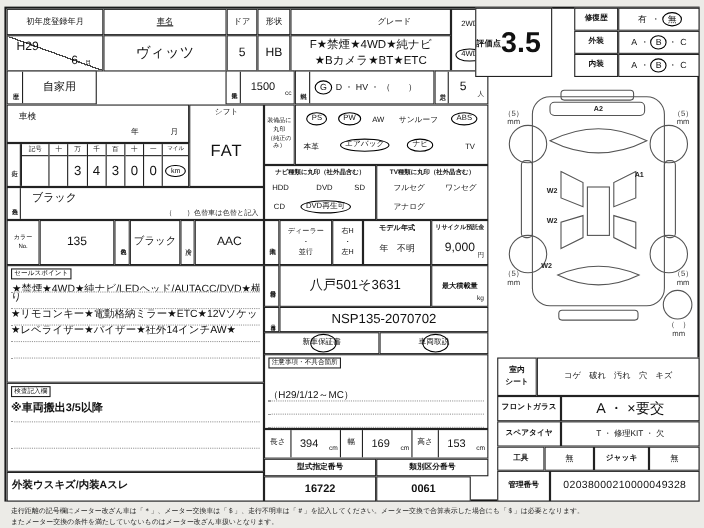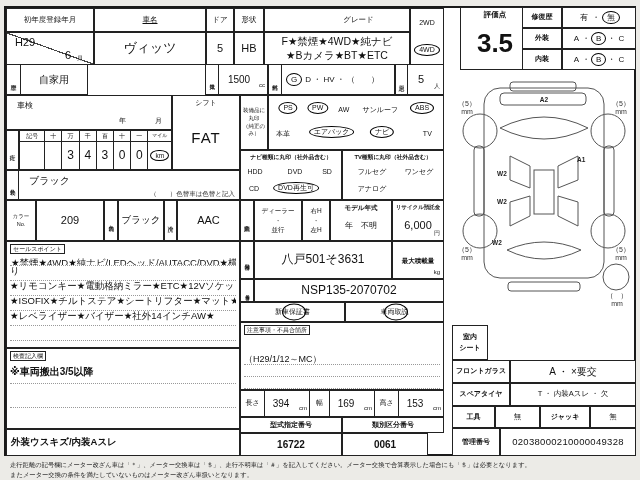--- a/index.html
+++ b/index.html
@@ -129,38 +129,37 @@
   <div class="c" style="left:6px;top:170px;width:234px;height:30px;justify-content:flex-start;">
     <span class="vlab" style="width:12px;height:100%;font-size:5.5px;">外装色</span>
     <span style="position:absolute;left:22px;top:4px;font-size:10px;">ブラック</span>
     <span style="position:absolute;right:4px;bottom:2px;font-size:6.5px;color:#333;">（　　）色替車は色替と記入</span>
   </div>
 
   <div class="c" style="left:6px;top:200px;width:30px;height:41px;flex-direction:column;font-size:5.5px;line-height:1.3;">
     <span>カラー</span>
     <span>No.</span>
   </div>
-  <div class="c" style="left:36px;top:200px;width:68px;height:41px;font-size:11px;">209</div>
+  <div class="c" style="left:36px;top:200px;width:68px;height:41px;font-size:11px;">135</div>
   <div class="c" style="left:104px;top:200px;width:14px;height:41px;">
       <span class="vlab" style="border:none;width:100%;height:100%;font-size:5.5px;">内装色</span>
     </div>
   <div class="c" style="left:118px;top:200px;width:46px;height:41px;font-size:9.5px;">ブラック</div>
   <div class="c" style="left:164px;top:200px;width:13px;height:41px;">
       <span class="vlab" style="border:none;width:100%;height:100%;">冷房</span>
     </div>
   <div class="c" style="left:177px;top:200px;width:63px;height:41px;font-size:11px;">AAC</div>
 
   <div class="c" style="left:6px;top:241px;width:234px;height:107px;flex-direction:column;align-items:stretch;justify-content:flex-start;">
     <span class="tab" style="position:absolute;left:3px;top:2px;">セールスポイント</span>
     <div class="sline" style="margin-top:13px;height:11px;">
         <span class="clipin" style="margin-bottom:-5px;">★禁煙★4WD★純ナビ/LEDヘッド/AUTACC/DVD★横滑</span>
       </div>
     <div class="sline">り</div>
     <div class="sline">★リモコンキー★電動格納ミラー★ETC★12Vソケット★</div>
-    <div class="sline">★ISOFIX★チルトステア★シートリフター★マット★</div>
     <div class="sline">★レベライザー★バイザー★社外14インチAW★</div>
     <div class="sline"></div>
   </div>
 
   <div class="c" style="left:6px;top:348px;width:234px;height:81px;flex-direction:column;align-items:stretch;justify-content:flex-start;">
     <span class="tab" style="position:absolute;left:3px;top:2px;">検査記入欄</span>
     <div class="sline" style="margin-top:13px;height:22px;font-size:10px;font-weight:bold;line-height:2;">※車両搬出3/5以降</div>
     <div class="sline" style="height:24px;"></div>
   </div>
   <div class="c" style="left:6px;top:429px;width:234px;height:27px;justify-content:flex-start;font-size:9.5px;font-weight:bold;padding-left:4px;">外装ウスキズ/内装Aスレ</div>
@@ -209,21 +208,21 @@
     <span>右H</span>
     <span>・</span>
     <span>左H</span>
   </div>
   <div class="c" style="left:330px;top:200px;width:62px;height:41px;flex-direction:column;">
     <span style="font-size:6.5px;font-weight:bold;margin-top:3px;">モデル年式</span>
     <span style="flex:1;display:flex;align-items:center;font-size:8px;">年　不明</span>
   </div>
   <div class="c" style="left:392px;top:200px;width:52px;height:41px;flex-direction:column;">
     <span style="font-size:5.5px;font-weight:bold;margin-top:3px;">リサイクル預託金</span>
-    <span style="flex:1;display:flex;align-items:center;font-size:11px;">6,000</span>
+    <span style="flex:1;display:flex;align-items:center;font-size:11px;">9,000</span>
     <span style="position:absolute;right:3px;bottom:3px;font-size:6px;">円</span>
   </div>
 
   <div class="c" style="left:240px;top:241px;width:14px;height:38px;">
       <span class="vlab" style="border:none;width:100%;height:100%;font-size:5.5px;">登録番号</span>
     </div>
   <div class="c" style="left:254px;top:241px;width:138px;height:38px;font-size:12px;">八戸501そ3631</div>
   <div class="c" style="left:392px;top:241px;width:52px;height:38px;flex-direction:column;">
     <span style="font-size:6.5px;font-weight:bold;margin-top:2px;">最大積載量</span>
     <span style="position:absolute;right:3px;bottom:2px;font-size:6px;">kg</span>
@@ -258,21 +257,21 @@
     <span style="width:24px;border-right:1px solid #222;font-size:7px;display:flex;align-items:center;justify-content:center;">高さ</span>
     <span style="width:32px;font-size:10px;display:flex;align-items:center;justify-content:center;">153</span>
     <span style="flex:1;font-size:6px;display:flex;align-items:flex-end;justify-content:center;padding-bottom:4px;">cm</span>
   </div>
 
   <div class="c" style="left:240px;top:417px;width:102px;height:16px;font-size:7px;font-weight:bold;">型式指定番号</div>
   <div class="c" style="left:342px;top:417px;width:102px;height:16px;font-size:7px;font-weight:bold;">類別区分番号</div>
   <div class="c" style="left:240px;top:433px;width:102px;height:23px;font-size:10px;font-weight:bold;">16722</div>
   <div class="c" style="left:342px;top:433px;width:86px;height:23px;font-size:10px;font-weight:bold;">0061</div>
 
-  <div class="c" style="left:460px;top:7px;width:70px;height:63px;flex-direction:column;justify-content:center;">
+  <div class="c" style="left:432px;top:7px;width:70px;height:63px;flex-direction:row;justify-content:center;">
     <span style="font-size:7.5px;font-weight:bold;margin-top:3px;">評価点</span>
     <span style="flex:1;display:flex;align-items:center;font-size:26px;font-weight:bold;">3.5</span>
   </div>
   <div class="c" style="left:522px;top:7px;width:40px;height:21px;font-size:7px;font-weight:bold;">修復歴</div>
   <div class="c" style="left:562px;top:7px;width:74px;height:21px;font-size:8px;gap:4px;">
     <span>有</span>
     <span>・</span>
     <span class="crc">無</span>
   </div>
   <div class="c" style="left:522px;top:28px;width:40px;height:21px;font-size:7px;font-weight:bold;">外装</div>
@@ -322,24 +321,25 @@
   <div class="tread" style="left:454px;top:100px;"><span>（5）</span><br><span>mm</span></div>
   <div class="tread" style="left:608px;top:100px;"><span>（5）</span><br><span>mm</span></div>
   <div class="tread" style="left:454px;top:246px;"><span>（5）</span><br><span>mm</span></div>
   <div class="tread" style="left:608px;top:246px;"><span>（5）</span><br><span>mm</span></div>
   <div class="tread" style="left:604px;top:292px;"><span>（　）</span><br><span>mm</span></div>
 
   <div class="c" style="left:452px;top:325px;width:36px;height:35px;flex-direction:column;font-size:7px;font-weight:bold;line-height:1.5;">
     <span>室内</span>
     <span>シート</span>
   </div>
+  <div class="c" style="left:488px;top:325px;width:148px;height:35px;font-size:7.5px;">コゲ　破れ　汚れ　穴　キズ</div>
   <div class="c" style="left:452px;top:360px;width:58px;height:23px;font-size:7px;font-weight:bold;">フロントガラス</div>
-  <div class="c" style="left:510px;top:360px;width:126px;height:23px;font-size:10px;">A ・ ×要交</div>
+  <div class="c" style="left:510px;top:360px;width:126px;height:23px;font-size:13px;">A ・ ×要交</div>
   <div class="c" style="left:452px;top:383px;width:58px;height:23px;font-size:7px;font-weight:bold;">スペアタイヤ</div>
-  <div class="c" style="left:510px;top:383px;width:126px;height:23px;font-size:7.5px;">T ・ 内装Aスレ ・ 欠</div>
+  <div class="c" style="left:510px;top:383px;width:126px;height:23px;font-size:7.5px;">T ・ 修理KIT ・ 欠</div>
   <div class="c" style="left:452px;top:406px;width:43px;height:22px;font-size:7px;font-weight:bold;">工具</div>
   <div class="c" style="left:495px;top:406px;width:45px;height:22px;font-size:7.5px;">無</div>
   <div class="c" style="left:540px;top:406px;width:50px;height:22px;font-size:7px;font-weight:bold;">ジャッキ</div>
   <div class="c" style="left:590px;top:406px;width:46px;height:22px;font-size:7.5px;">無</div>
   <div class="c" style="left:452px;top:428px;width:48px;height:28px;font-size:7px;font-weight:bold;">管理番号</div>
   <div class="c" style="left:500px;top:428px;width:136px;height:28px;font-size:9.5px;letter-spacing:0.3px;">02038000210000049328</div>
 
   <div class="nb" style="position:absolute;left:10px;top:460px;width:624px;font-size:6.3px;color:#222;line-height:1.55;">
     <div>走行距離の記号欄にメーター改ざん車は「＊」、メーター交換車は「＄」、走行不明車は「＃」を記入してください。メーター交換で合算表示した場合にも「＄」は必要となります。</div>
     <div>またメーター交換の条件を満たしていないものはメーター改ざん車扱いとなります。</div>

